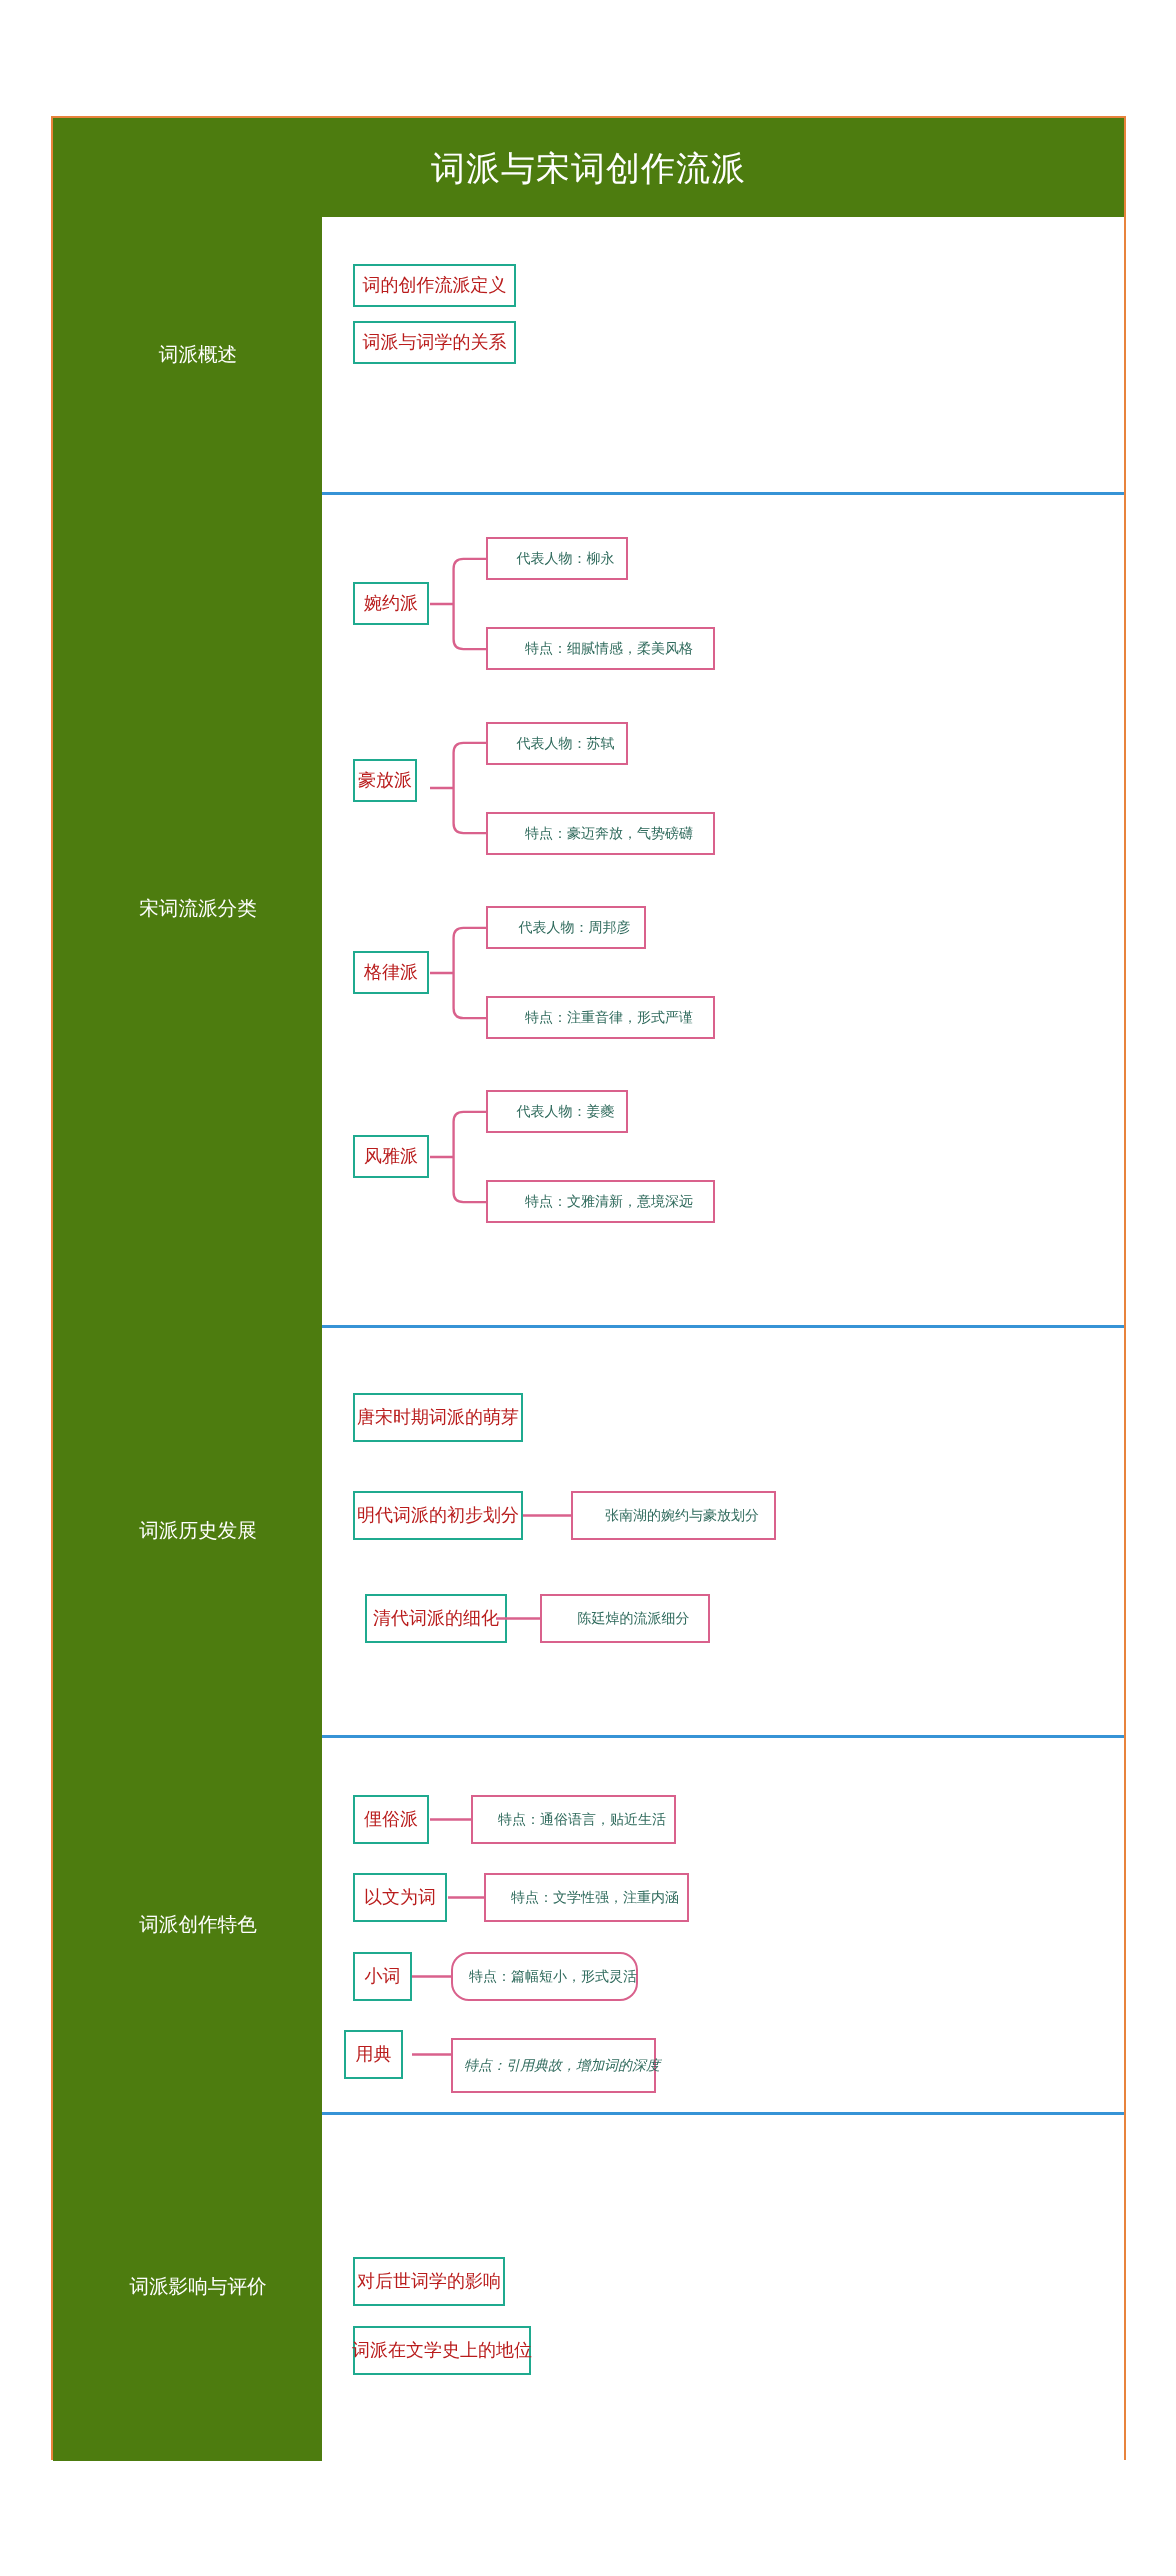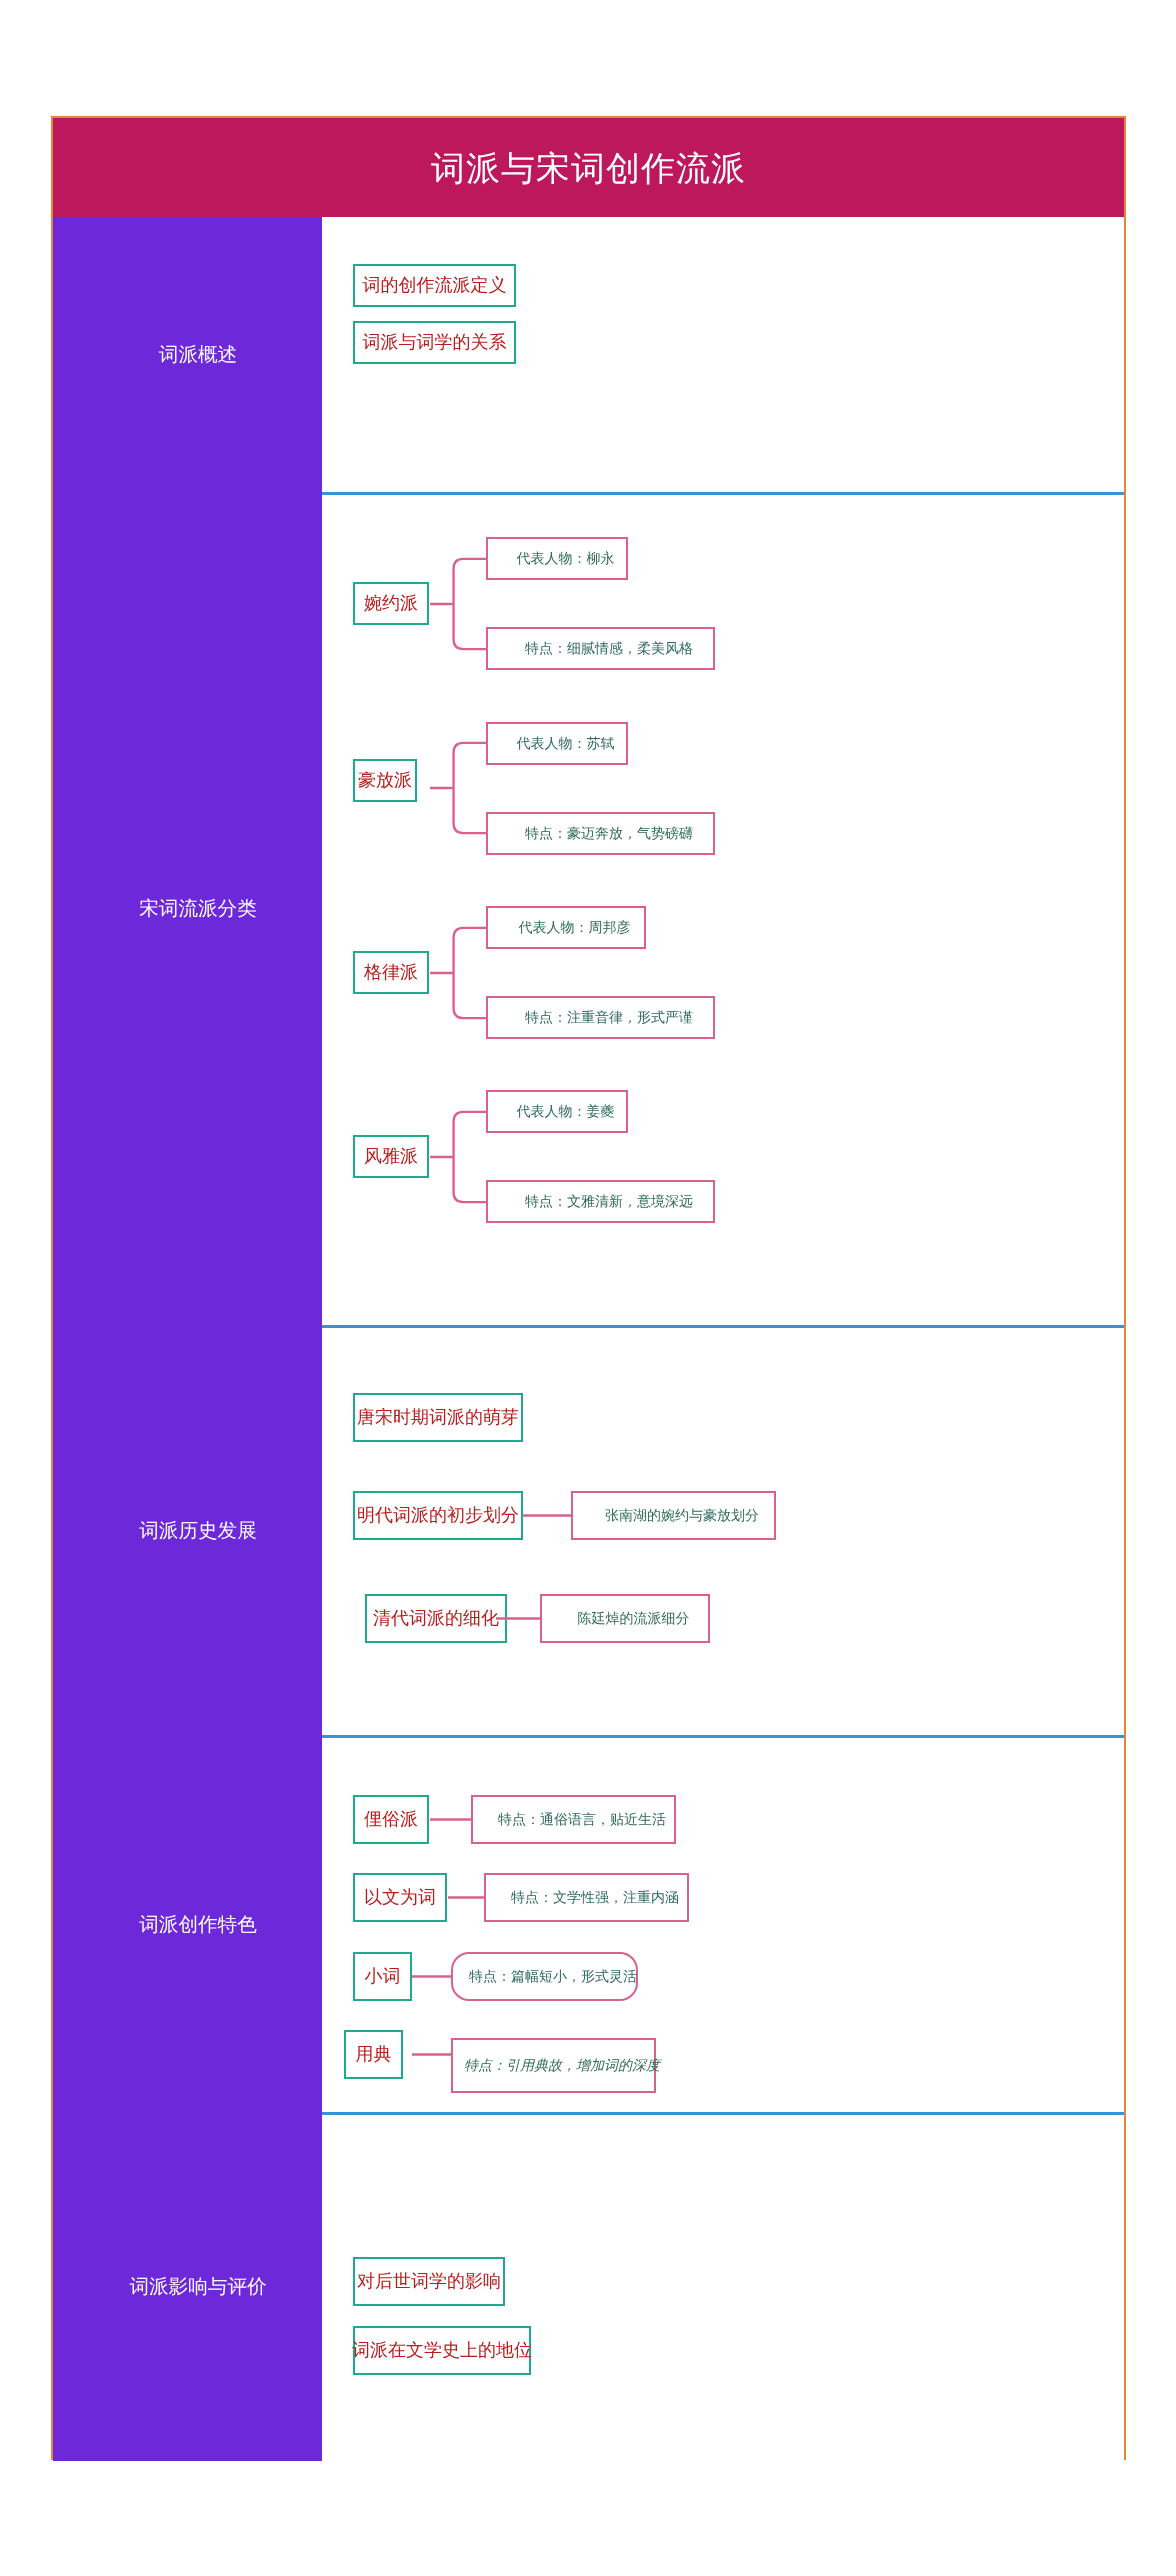--- a/index.html
+++ b/index.html
@@ -27,21 +27,21 @@
     background: #ffffff;
   }
 
   
   #title-bar {
     position: absolute;
     left: 0;
     top: 0;
     right: 0;
     height: 99px;
-    background: #be185d;
+    background: #4d7c0f;
     display: flex;
     align-items: center;
     justify-content: center;
   }
   #title-text {
     color: #ffffff;
     font-size: 34px;
     letter-spacing: 1px;
     line-height: 1;
     white-space: nowrap;
@@ -75,21 +75,21 @@
   }
   .section-label {
     width: 269px;
     flex: 0 0 269px;
     color: #ffffff;
     font-size: 19.6px;
     display: flex;
     align-items: center;
     justify-content: center;
     text-align: center;
-    background: #6d28d9;
+    background: #4d7c0f;
     box-sizing: border-box;
     padding-left: 21px;
   }
   .section-content {
     flex: 1 1 auto;
     position: relative;
     background: #ffffff;
     box-sizing: border-box;
   }
   .section-row.with-divider > .section-content {

